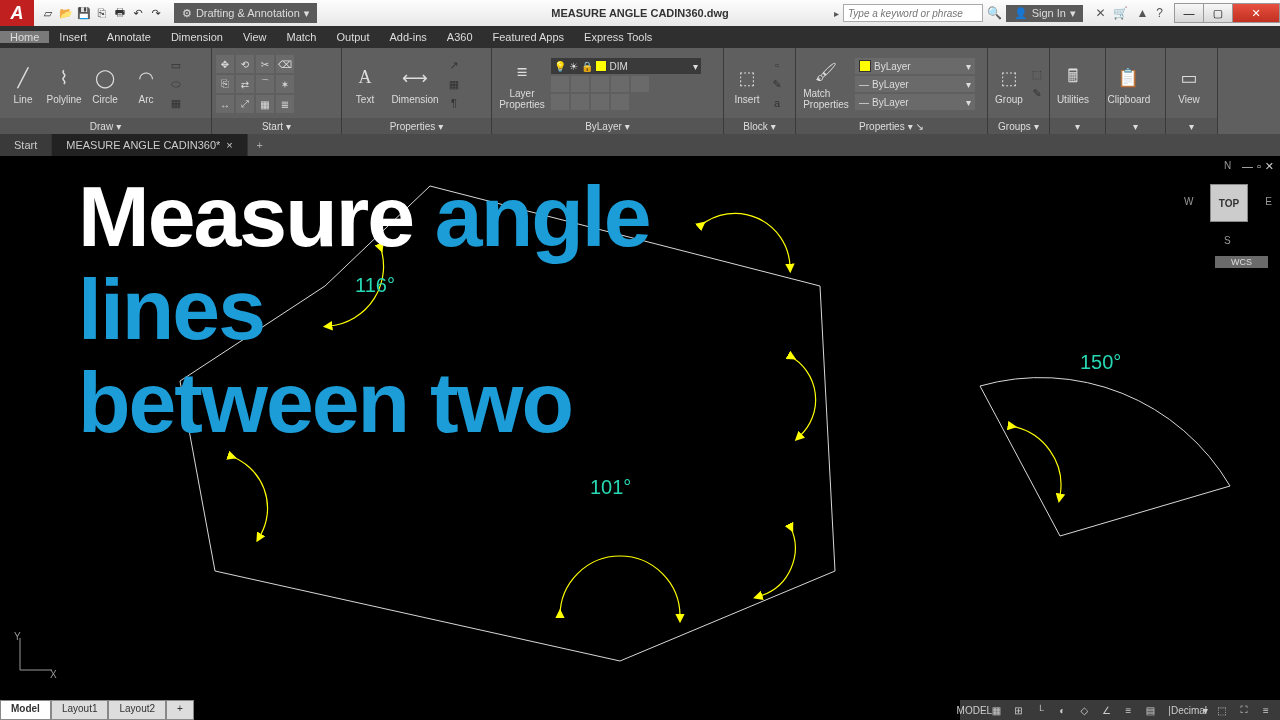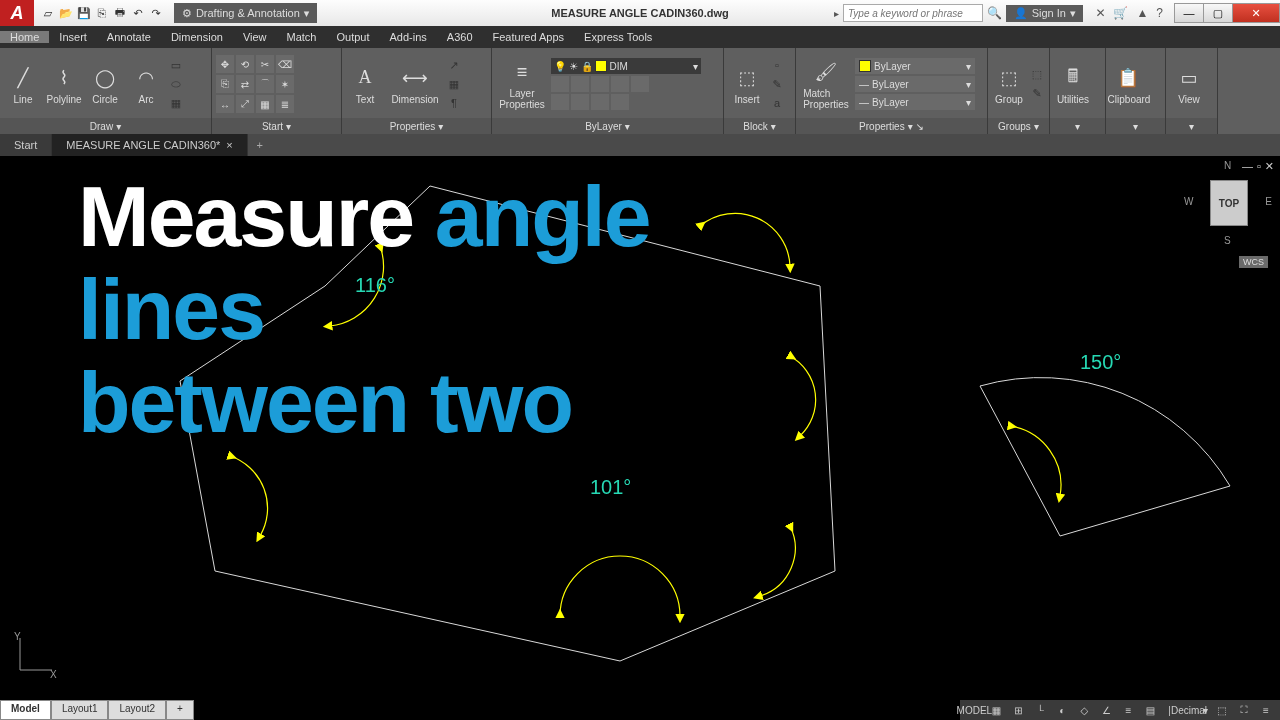--- a/index.html
+++ b/index.html
@@ -37,23 +37,23 @@
 .swatch { width:12px; height:12px; background:#ff0; border:1px solid #333; }
 
 .doctabs { height:22px; background:#4a4a4a; display:flex; align-items:stretch; font-size:11px; color:#ccc; }
 .doctab { padding:0 14px; display:flex; align-items:center; gap:6px; border-right:1px solid #333; background:#3a3a3a; }
 .doctab.active { background:#222; }
 .doctab-add { width:24px; display:flex; align-items:center; justify-content:center; color:#aaa; }
 
 .canvas { position:absolute; top:156px; left:0; right:0; bottom:20px; background:#000; }
 .canvas svg { width:100%; height:100%; }
 .viewcube { position:absolute; top:8px; right:12px; width:78px; height:78px; display:flex; align-items:center; justify-content:center; }
-.viewcube .cube { width:38px; height:46px; background:#ccc; border:1px solid #888; display:flex; align-items:center; justify-content:center; font-size:10px; font-weight:bold; color:#333; }
+.viewcube .cube { width:38px; height:38px; background:#ccc; border:1px solid #888; display:flex; align-items:center; justify-content:center; font-size:10px; font-weight:bold; color:#333; }
 .viewcube .compass { position:absolute; font-size:10px; color:#999; }
-.wcs-badge { position:absolute; top:100px; right:12px; background:#6a6a6a; color:#ddd; font-size:9px; padding:1px 4px; }
+.wcs-badge { position:absolute; top:100px; right:12px; background:#6a6a6a; color:#ddd; font-size:9px; padding:1px 16px; }
 .canvas-ctrl { position:absolute; top:4px; right:6px; color:#ccc; font-size:11px; display:flex; gap:4px; }
 .ucs { position:absolute; bottom:16px; left:10px; color:#888; }
 
 .overlay-text { position:absolute; top:170px; left:30px; font-size:86px; font-weight:900; line-height:1.08; letter-spacing:-2px; font-family:Arial,sans-serif;margin-left:48px; }
 .overlay-text .w { color:#fff; }
 .overlay-text .b { color:#1c9dd8; }
 
 .angle-label { position:absolute; color:#26d9b4; font-size:20px; font-family:Arial; }
 
 .modeltabs { position:absolute; bottom:0; left:0; height:20px; display:flex; font-size:10px; }

